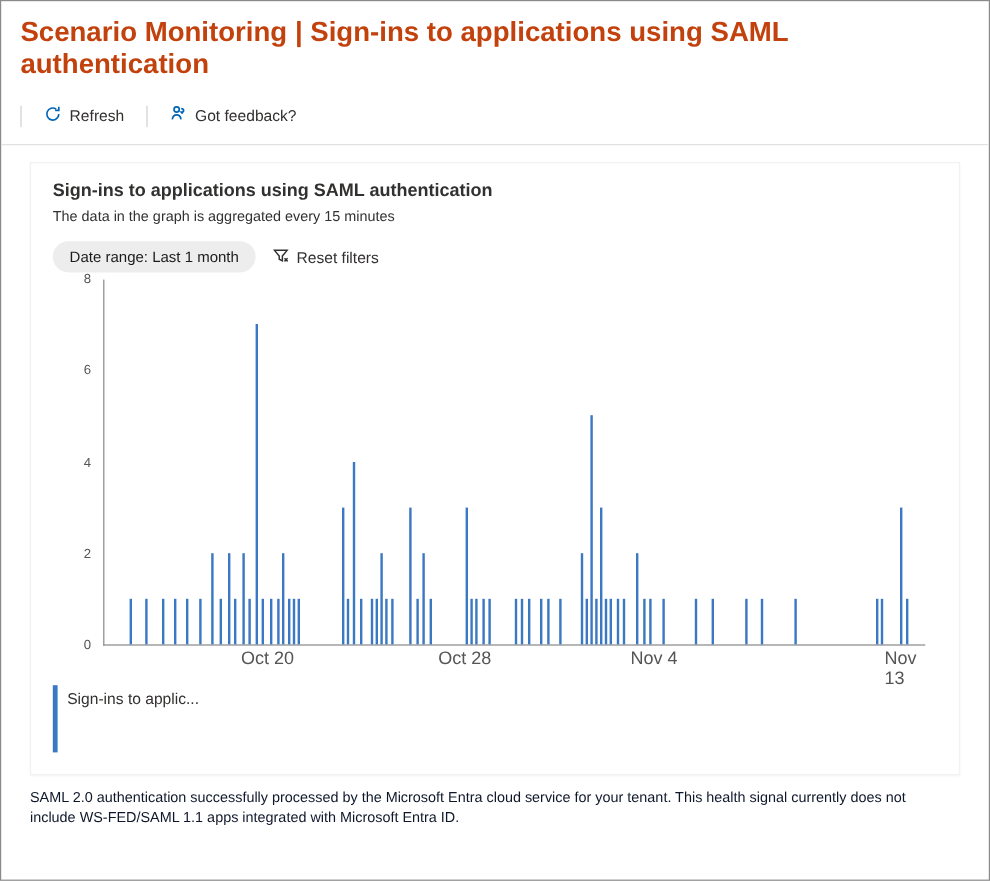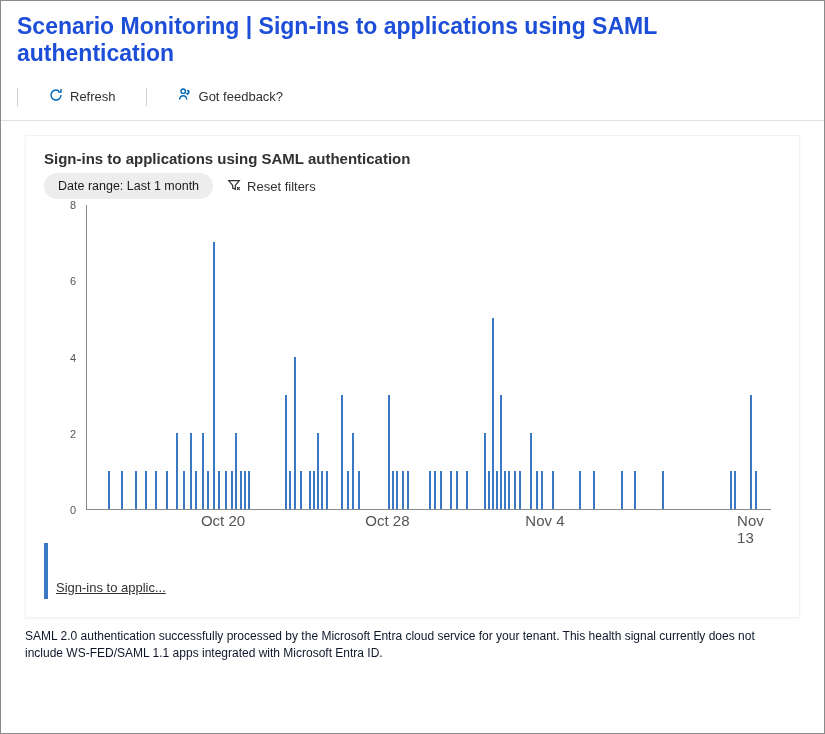--- a/index.html
+++ b/index.html
@@ -7,24 +7,24 @@
       font-family: "Segoe UI", -apple-system, BlinkMacSystemFont, sans-serif;
       font-size: 13px;
       color: #323130;
       background: #fff;
       width: 825px;
       height: 734px;
       border: 1px solid #8a8a8a;
       overflow: hidden;
     }
     .page-header { padding: 12px 16px 0 16px; }
-    .page-title { font-size: 23px; font-weight: 600; color: #1d4ed8; }
+    .page-title { font-size: 23px; font-weight: 600; color: #c2410c; }
     .page-sub   { font-size: 12px; color: #555; margin-top: 2px; }
     .toolbar {
-      display: flex; align-items: center; gap: 18px;
+      display: flex; align-items: center; gap: 6px;
       padding: 10px 12px; border-bottom: 1px solid #e1e1e1; margin-top: 6px;
     }
     .tb-sep { width:1px; height:18px; background:#d0d0d0; margin:0 4px;}
     .tb-btn {
       display: inline-flex; align-items: center; gap: 6px;
       padding: 4px 8px; border: none; background: transparent;
       font: inherit; color: #323130; cursor: pointer;
     }
     .tb-btn svg { width:16px; height:16px; stroke:#0067b8; fill:none; stroke-width:1.4;}
     .card {
@@ -50,21 +50,21 @@
     .y-axis { position:absolute; left:0; top:0; width:38px; height:305px;}
     .y-tick { position:absolute; right:6px; font-size:11px; color:#555; transform:translateY(-50%);}
     .plot  { position:absolute; left:42px; right:10px; top:0; height:305px; border-left:1.3px solid #888; border-bottom:1.3px solid #888;}
     .bar   { position:absolute; bottom:0; width:2px; background:#3a78c3;}
     .x-axis{ position:absolute; left:42px; right:10px; top:307px; height:20px;}
     .x-tick{ position:absolute; font-size:15px; color:#555; transform:translateX(-50%);}
     .legend-row{
       display:flex; align-items:stretch; gap:10px; margin-top:8px;
       border-left:4px solid #3a78c3; padding:4px 0 4px 8px; height:56px;
     }
-    .legend-col{ display:flex; flex-direction:column; justify-content:flex-end;text-decoration:underline;}
+    .legend-col{ display:flex; flex-direction:row; justify-content:flex-end;}
     .legend-label{ font-size:13px; color:#323130;}
     .legend-value{ font-size:26px; font-weight:400; color:#1b1b1b; line-height:1;}
     .footer-note{
       font-size:12px; color:#0f172a; margin:10px 24px 0 24px; line-height:1.45;
       max-width: 770px;
     }
   </style>
 </head>
 <body>
 
@@ -90,20 +90,21 @@
           <path d="M2.5 12.5c.4-2.4 2-3.8 3.7-3.8s3.3 1.4 3.7 3.8"></path>
           <path d="M10 3.5c.8 0 2 .3 2 1.5s-1.2 1.5-2 1.5l1.2 1.2"></path>
         </svg>
     </span>
     <span>Got feedback?</span>
   </button>
 </div>
 
 <div class="card">
   <h2>Sign-ins to applications using SAML authentication</h2>
+  <div class="sub">The data in the graph is aggregated every 15 minutes</div>
 
   <div class="filters">
     <button class="chip">Date range: Last 1 month</button>
     <button class="reset-btn">
       <span>
         <svg viewBox="0 0 16 16">
             <path d="M2 3h12l-4.5 5.5V13l-3-1.5V8.5z"></path>
             <path d="M11.5 10.5l3 3M14.5 10.5l-3 3"></path>
           </svg>
       </span>

